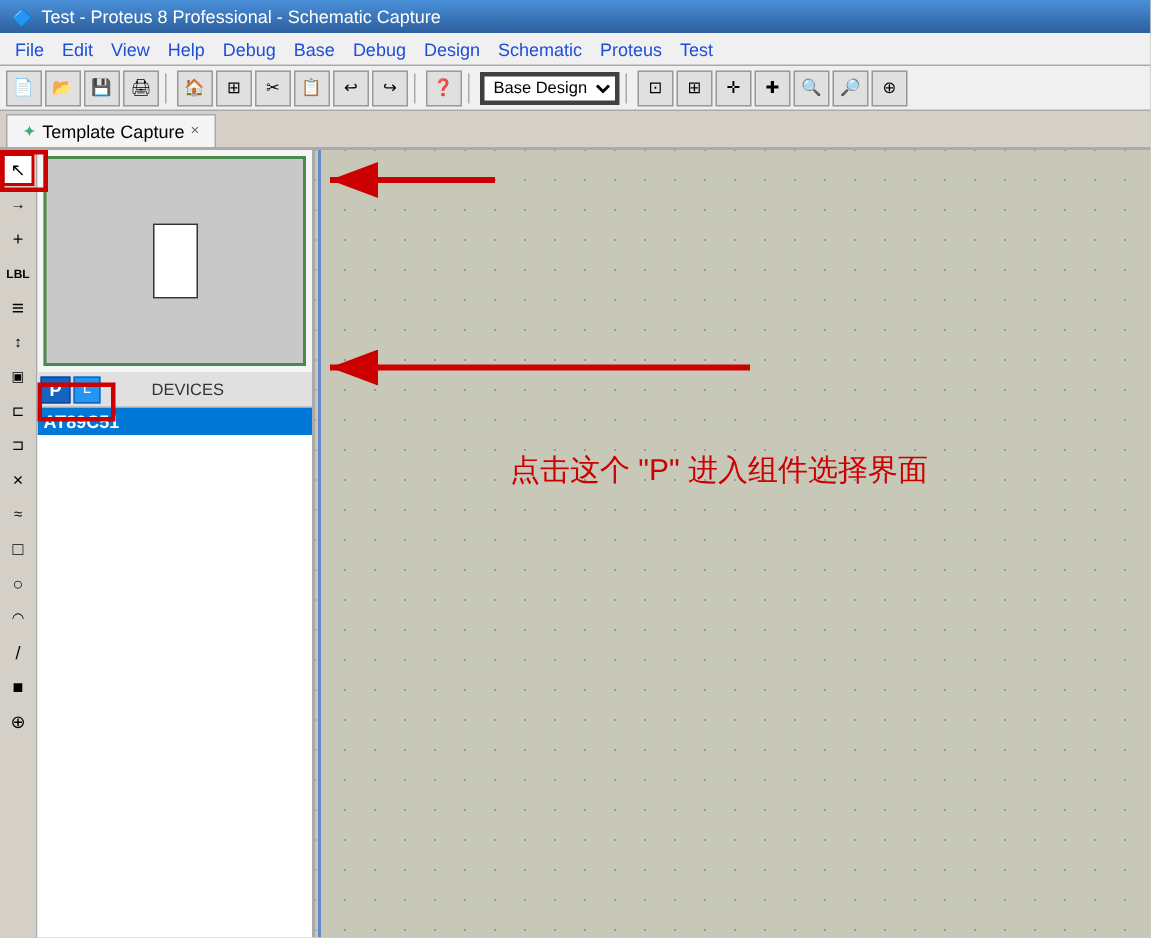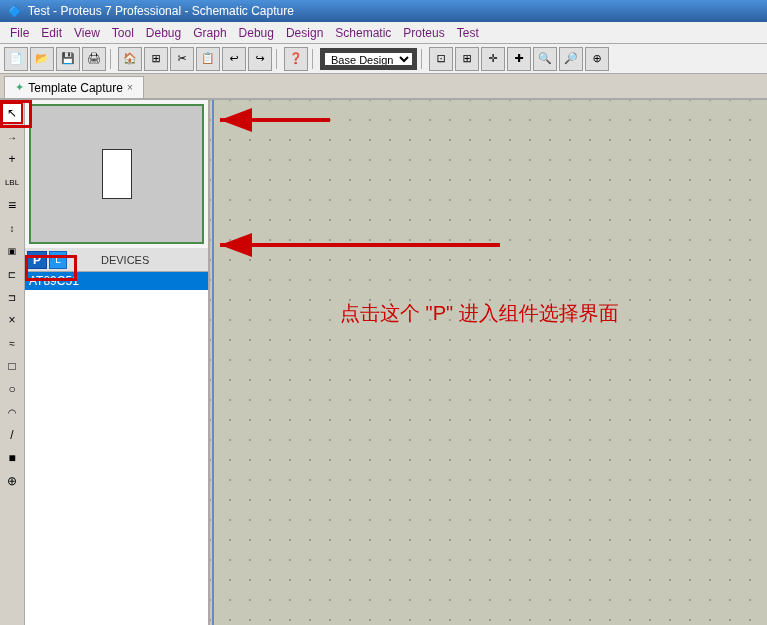--- a/index.html
+++ b/index.html
@@ -24,21 +24,21 @@
       border-bottom: 1px solid #aaa;
       height: 22px;
       display: flex;
       align-items: center;
       padding: 0 4px;
     }
     .menu-item {
       padding: 2px 6px;
       font-size: 12px;
       cursor: pointer;
-      color: #701a75;
+      color: #1d4ed8;
     }
 
     
     #toolbar {
       background: #f0f0f0;
       border-bottom: 1px solid #aaa;
       height: 30px;
       display: flex;
       align-items: center;
       padding: 2px 4px;
@@ -52,21 +52,21 @@
       display: flex;
       align-items: center;
       justify-content: center;
       font-size: 11px;
       cursor: pointer;
     }
     .toolbar-separator { width: 4px; height: 20px; border-left: 1px solid #aaa; margin: 0 2px; }
     .toolbar-select {
       height: 22px;
       font-size: 11px;
-      border: 5px solid #404040;
+      border: 3px solid #404040;
       background: white;
       padding: 0 2px;
     }
 
     
     #tab-bar {
       background: #d4d0c8;
       border-bottom: 2px solid #aaa;
       height: 26px;
       display: flex;
@@ -187,20 +187,21 @@
     }
     .comp-label {
       font-size: 11px;
       color: #333;
       padding-left: 32px;
     }
     #comp-list {
       flex: 1;
       background: white;
       overflow-y: auto;
+      font-weight: bold;
     }
     .comp-item {
       padding: 2px 4px;
       font-size: 12px;
       cursor: pointer;
     }
     .comp-item.selected { background: #0078d7; color: white; }
 
     
     #canvas-area {
@@ -256,30 +257,30 @@
       position: absolute;
       border: 3px solid #cc0000;
       pointer-events: none;
     }
   </style>
 </head>
 <body>
 
 <div id="title-bar">
   <span class="title-icon">🔷</span>
-  <span>Test - Proteus 7 Professional - Schematic Capture</span>
+  <span>Test - Proteus 8 Professional - Schematic Capture</span>
 </div>
 
 <div id="menu-bar">
   <span class="menu-item">File</span>
   <span class="menu-item">Edit</span>
   <span class="menu-item">View</span>
-  <span class="menu-item">Tool</span>
+  <span class="menu-item">Help</span>
   <span class="menu-item">Debug</span>
-  <span class="menu-item">Graph</span>
+  <span class="menu-item">Base</span>
   <span class="menu-item">Debug</span>
   <span class="menu-item">Design</span>
   <span class="menu-item">Schematic</span>
   <span class="menu-item">Proteus</span>
   <span class="menu-item">Test</span>
 </div>
 
 <div id="toolbar">
   <div class="toolbar-btn">📄</div>
   <div class="toolbar-btn">📂</div>
@@ -315,21 +316,21 @@
     <span class="tab-close">×</span>
   </div>
 </div>
 
 <div id="main-area">
 
   <div id="left-panel">
     <div class="tool-btn active">↖</div>
     <div class="tool-btn" style="font-size:10px;">→</div>
     <div class="tool-btn">+</div>
-    <div class="tool-btn" style="font-size:8px;">LBL</div>
+    <div class="tool-btn" style="font-size:8px;font-weight:bold;">LBL</div>
     <div class="tool-btn" style="font-size:14px;">≡</div>
     <div class="tool-btn" style="font-size:10px;">↕</div>
     <div class="tool-btn" style="font-size:9px;">▣</div>
     <div class="tool-btn" style="font-size:10px;">⊏</div>
     <div class="tool-btn" style="font-size:10px;">⊐</div>
     <div class="tool-btn">×</div>
     <div class="tool-btn" style="font-size:10px;">≈</div>
     <div class="tool-btn">□</div>
     <div class="tool-btn">○</div>
     <div class="tool-btn" style="font-size:10px;">◠</div>

